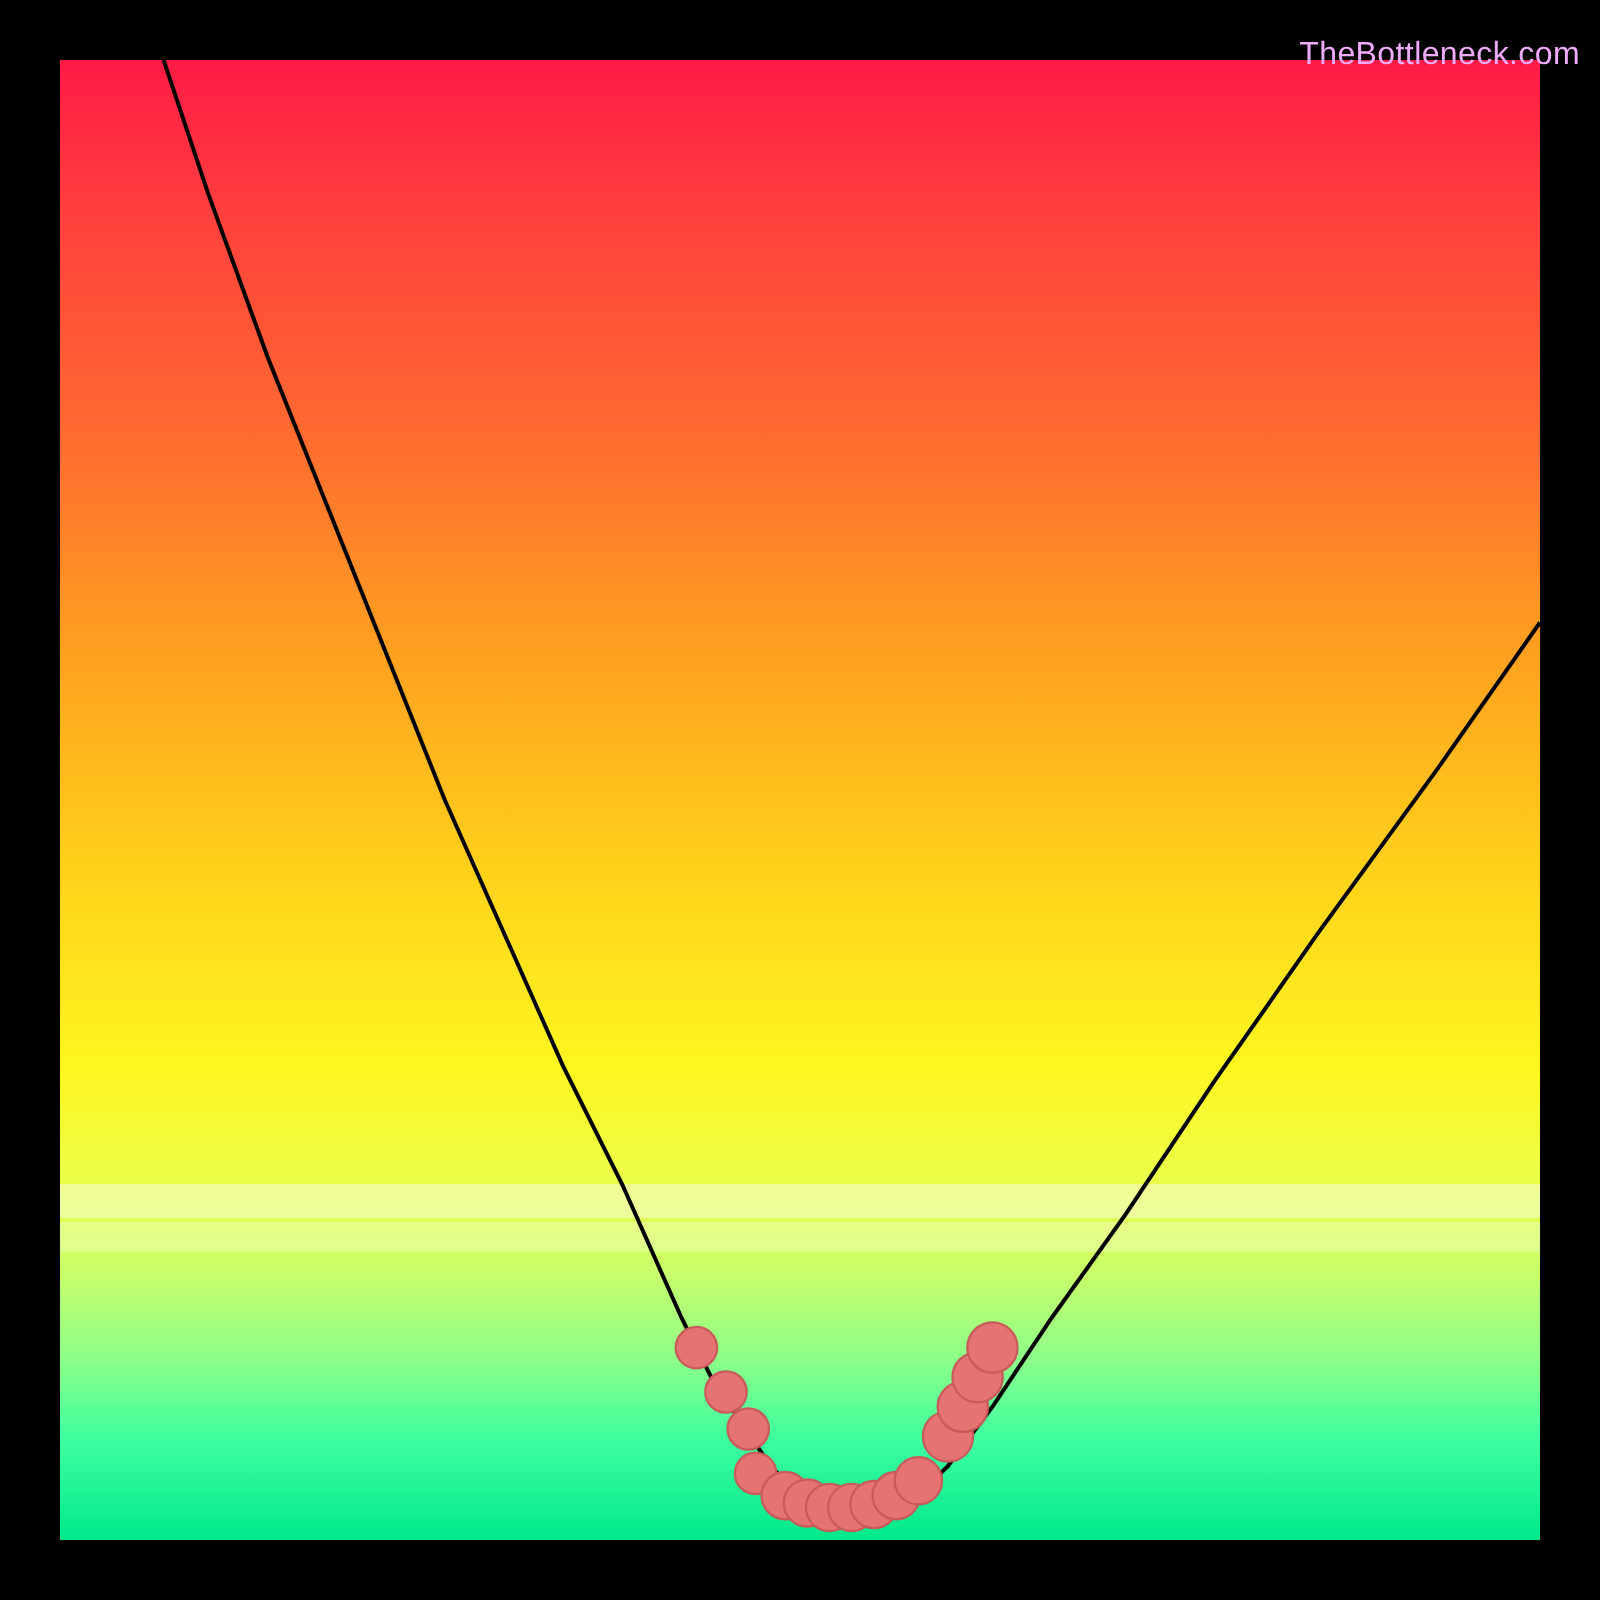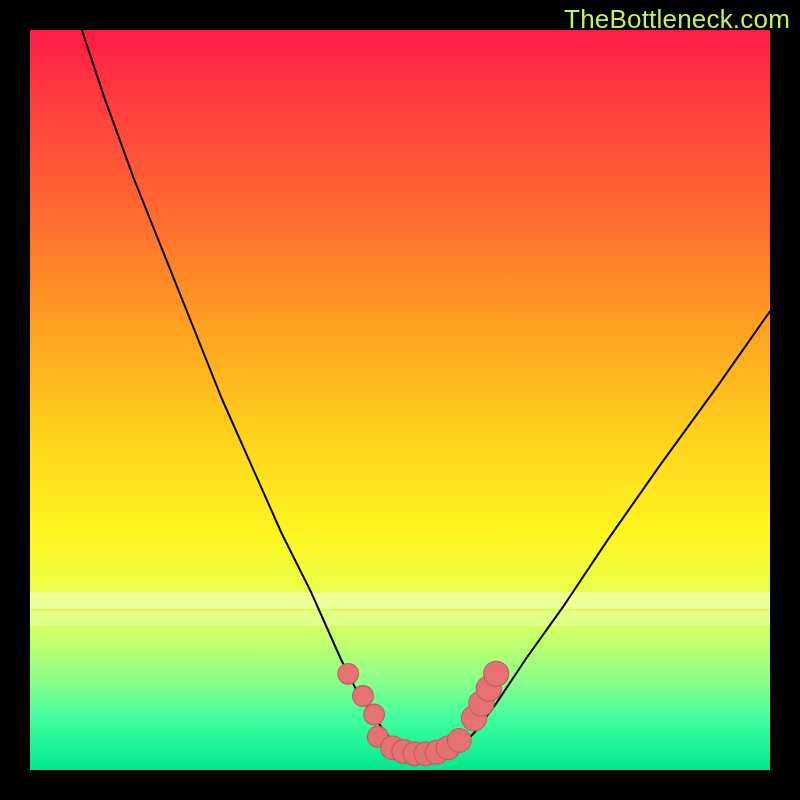--- a/index.html
+++ b/index.html
@@ -45,24 +45,24 @@
     height: 2.2%;
     background: rgba(255,255,240,0.45);
   }
   .band-pale2 {
     top: 78.5%;
     height: 2.0%;
     background: rgba(255,255,240,0.30);
   }
   .attribution {
     position: absolute;
-    top: 4px;
+    top: 19px;
     right: 10px;
-    color: #bef264;
-    font-size: 26px;
+    color: #f0abfc;
+    font-size: 16px;
     letter-spacing: 0.2px;
     z-index: 5;
   }
   svg.curve {
     position: absolute;
     inset: 0;
     z-index: 3;
   }
 </style>
 </head>

